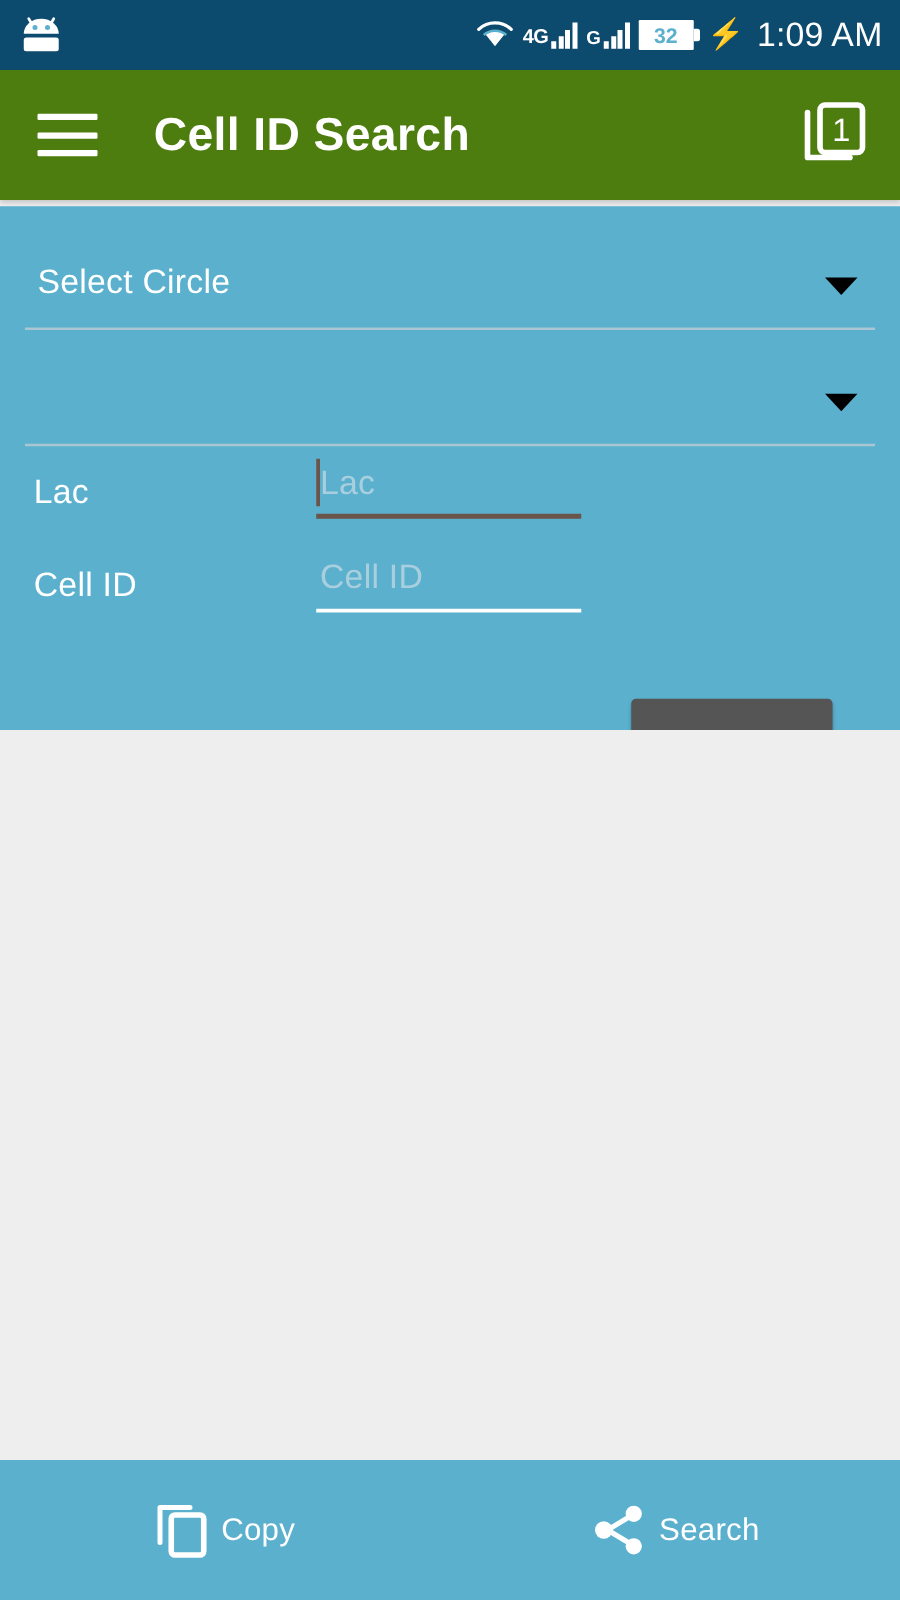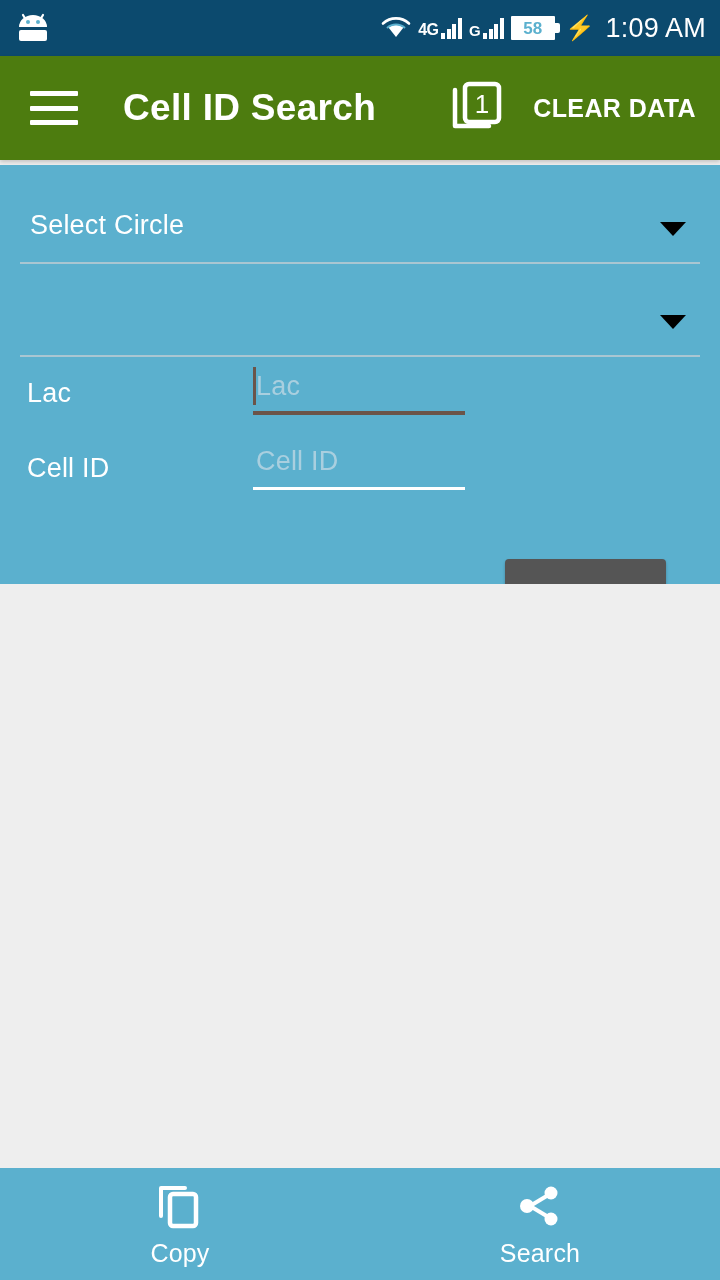--- a/index.html
+++ b/index.html
@@ -170,21 +170,21 @@
 
   
   .bottombar {
     position:absolute; bottom:0; left:0;
     width:720px; height:112px;
     background:#5bb0ce;
     display:flex;
   }
   .bn-item {
     flex:1;
-    display:flex; flex-direction:column;
+    display:flex; flex-direction:row;
     align-items:center; justify-content:center;
     gap:7px; cursor:pointer;
   }
   .bn-ico { height:52px; display:flex; align-items:center; justify-content:center; }
   .bn-label { color:#ffffff; font-size:25px; letter-spacing:0.2px; }
 </style>
 </head>
 <body>
 
 <div id="app">
@@ -225,21 +225,21 @@
         <span class="net-label small">G</span>
         <span class="bars">
             <i></i>
             <i></i>
             <i></i>
             <i></i>
           </span>
       </span>
 
       <span class="battery">
-        <span>58</span>
+        <span>32</span>
       </span>
 
       <span class="bolt">⚡</span>
 
       <span class="clock">1:09 AM</span>
     </div>
   </div>
 
   <div class="appbar">
     <div class="hamburger">
@@ -251,21 +251,20 @@
     <div class="app-title">Cell ID Search</div>
 
     <div class="tabs-ico">
       <svg width="56" height="56" viewBox="0 0 56 56">
         <path d="M6 10 L6 46 L40 46" stroke="#fff" stroke-width="4.5" fill="none" stroke-linecap="round" stroke-linejoin="round"></path>
         <rect x="16" y="4" width="34" height="38" rx="4" stroke="#fff" stroke-width="4.5" fill="none"></rect>
         <text x="33" y="33" text-anchor="middle" fill="#fff" font-family="Liberation Sans, sans-serif" font-size="26" font-weight="normal">1</text>
       </svg>
     </div>
 
-    <div class="clear-data">CLEAR DATA</div>
   </div>
 
   <div class="form-panel">
 
     <div class="spinner" id="spinner-circle">
       <span class="sp-text">Select Circle</span>
       <span class="sp-arrow"></span>
       <span class="sp-line"></span>
     </div>
 

